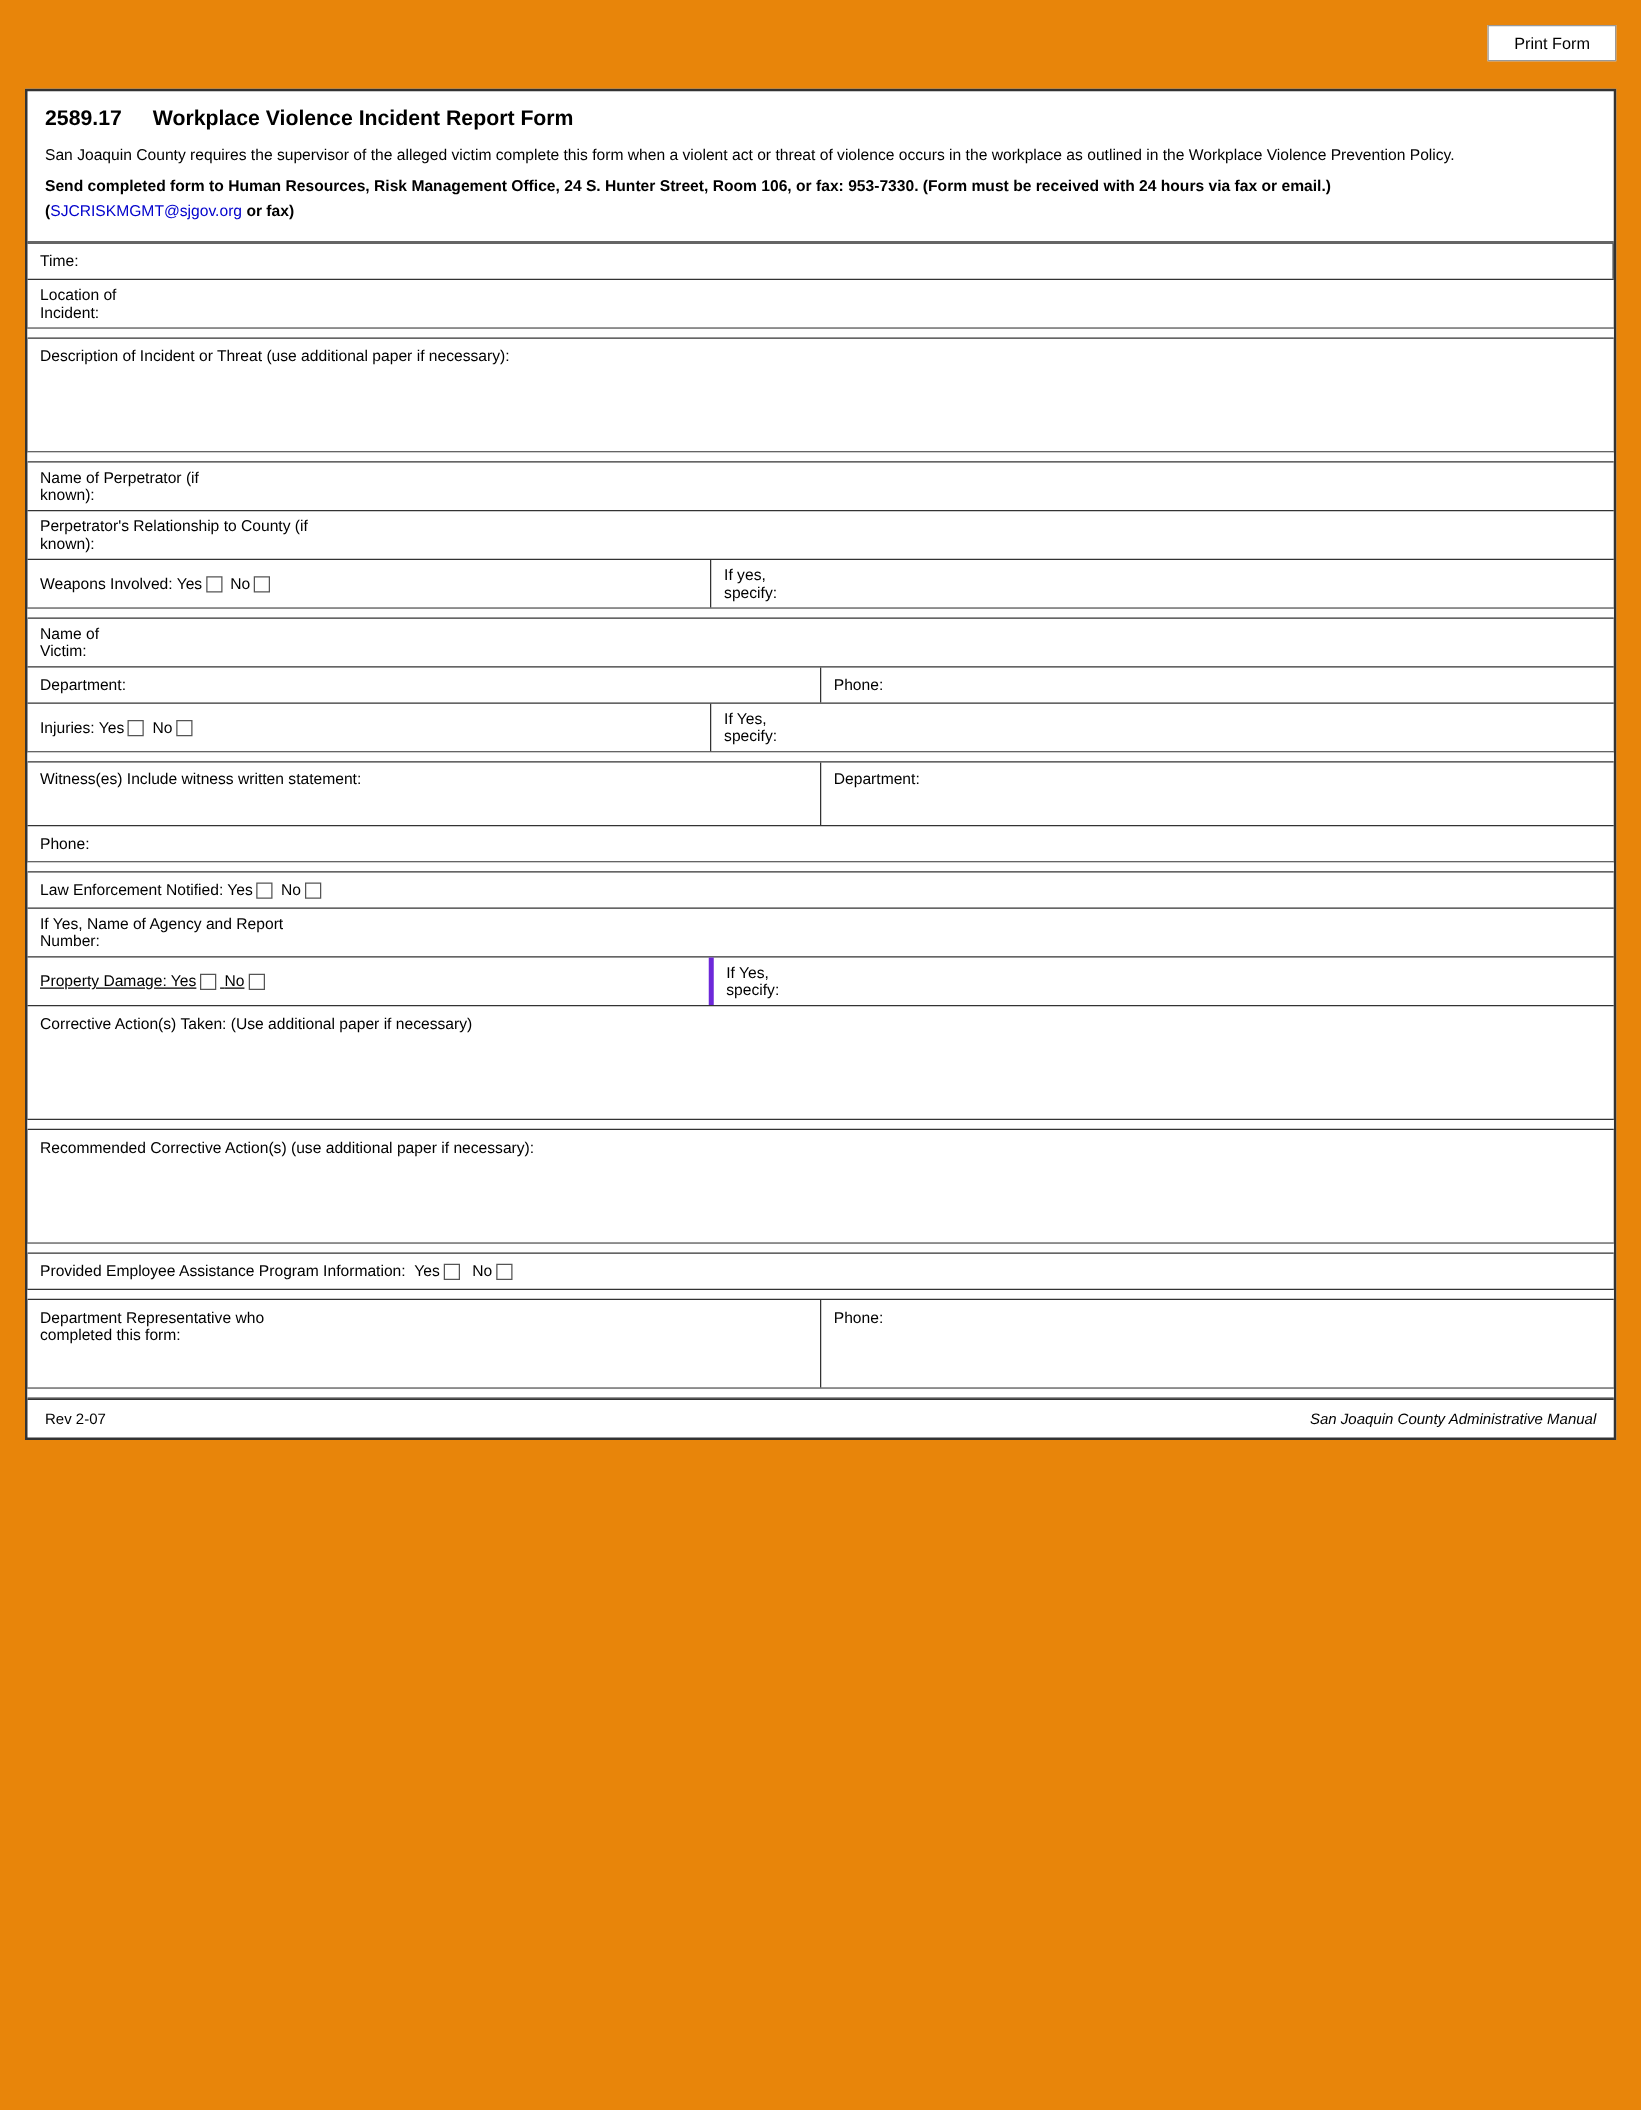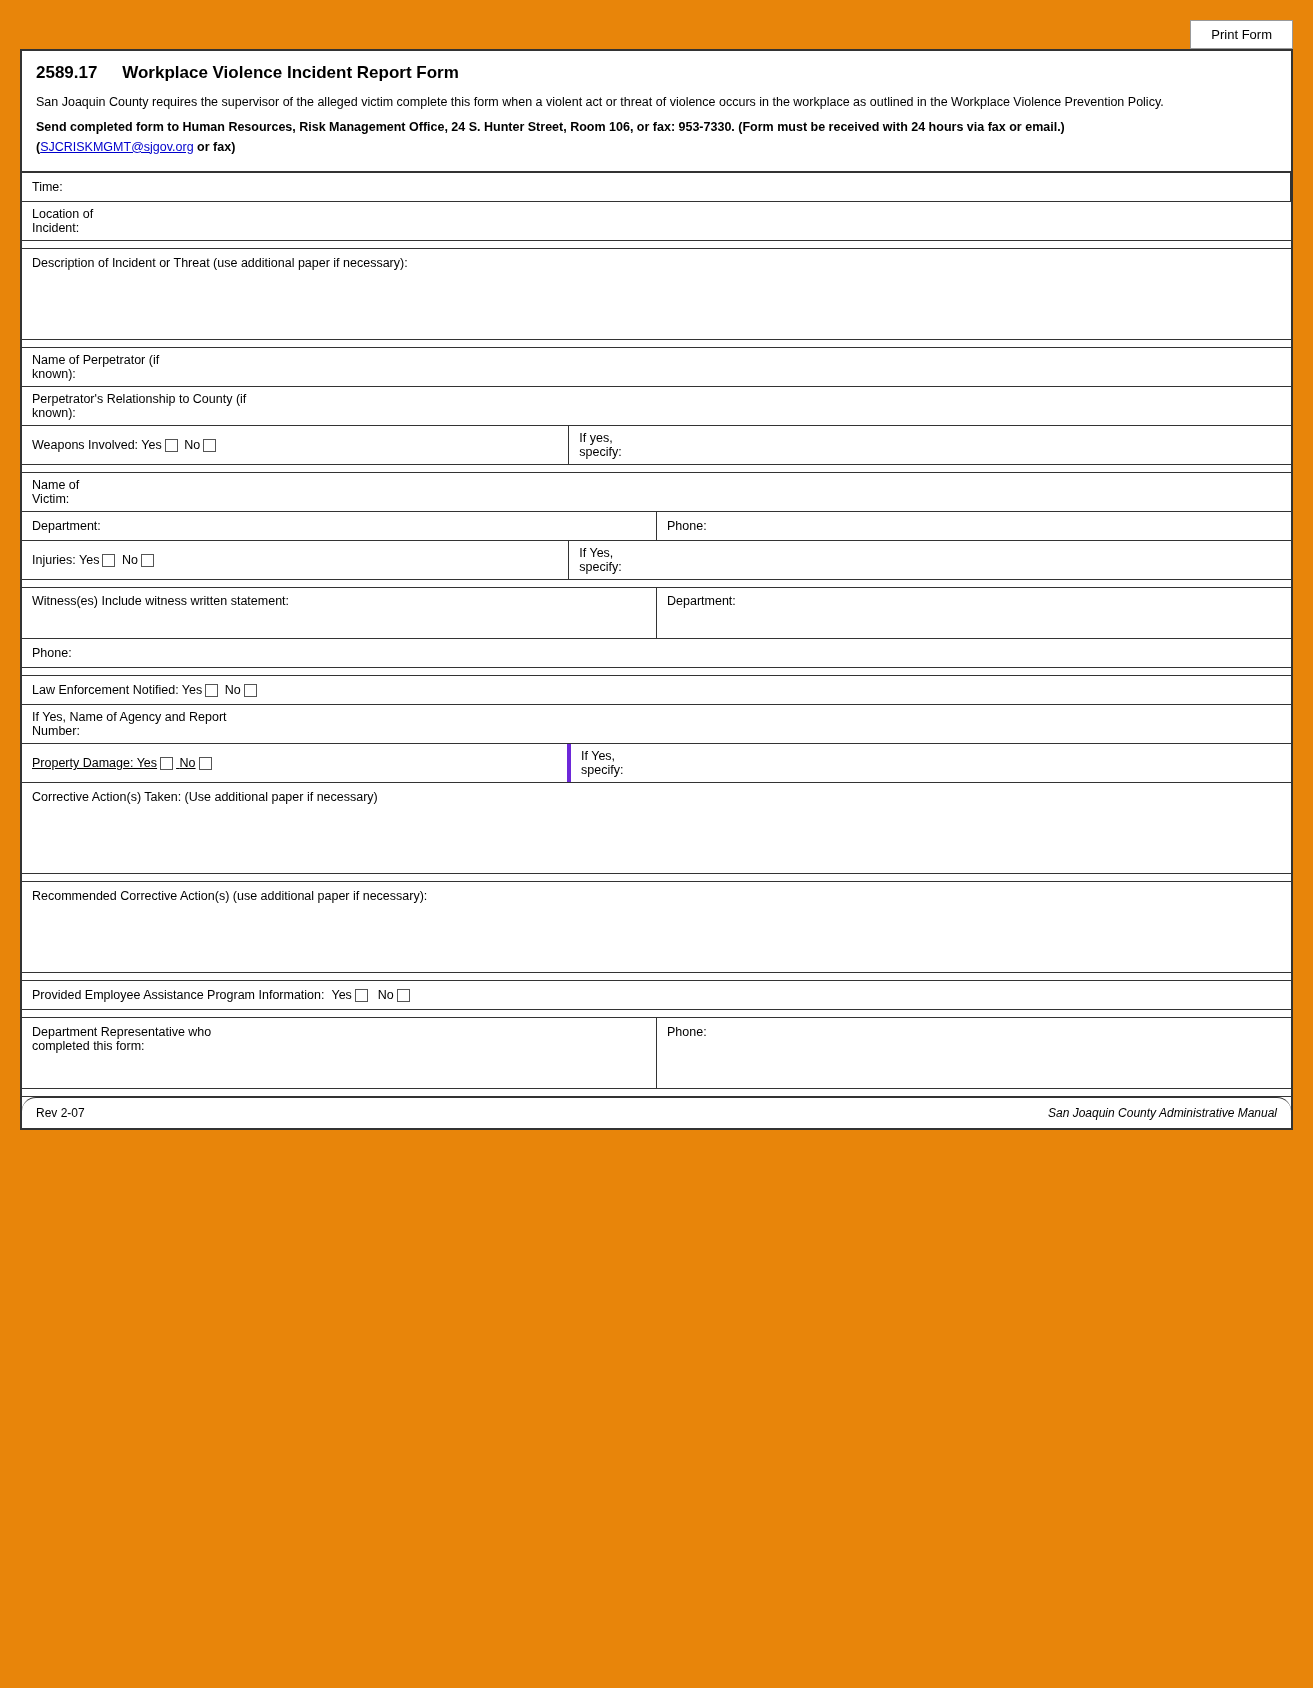--- a/index.html
+++ b/index.html
@@ -12,21 +12,21 @@
     .page-wrapper {
       width: 1313px;
       min-height: 1688px;
       background: #e8850a;
       padding: 20px;
       position: relative;
     }
     .print-btn-container {
       display: flex;
       justify-content: flex-end;
-      margin-bottom: 0;
+      margin-bottom: 22px;
     }
     .print-btn {
       background: #fff;
       border: 1px solid #999;
       padding: 6px 20px;
       font-size: 13px;
       cursor: pointer;
       font-family: Arial, sans-serif;
     }
     .form-container {
@@ -51,21 +51,20 @@
       font-size: 12.5px;
       line-height: 1.55;
       text-align: justify;
       margin-bottom: 6px;
     }
     .intro-bold {
       font-weight: bold;
     }
     .intro-link {
       color: #0000cc;
-      text-decoration: underline;
     }
     .form-body {
       border-top: 1px solid #333;
     }
     .form-row {
       display: flex;
       border-bottom: 1px solid #333;
     }
     .form-cell {
       padding: 5px 10px;
@@ -111,21 +110,20 @@
       margin: 0 3px;
       vertical-align: middle;
       background: #fff;
     }
     .footer-row {
       display: flex;
       justify-content: space-between;
       padding: 8px 14px;
       border-top: 1px solid #333;
       font-size: 12px;
-      border-radius: 14px;
     }
     .footer-right {
       font-style: italic;
       font-weight: normal;
     }
     .split-half {
       flex: 1;
     }
     .split-half:first-child {
       border-right: 1px solid #333;

